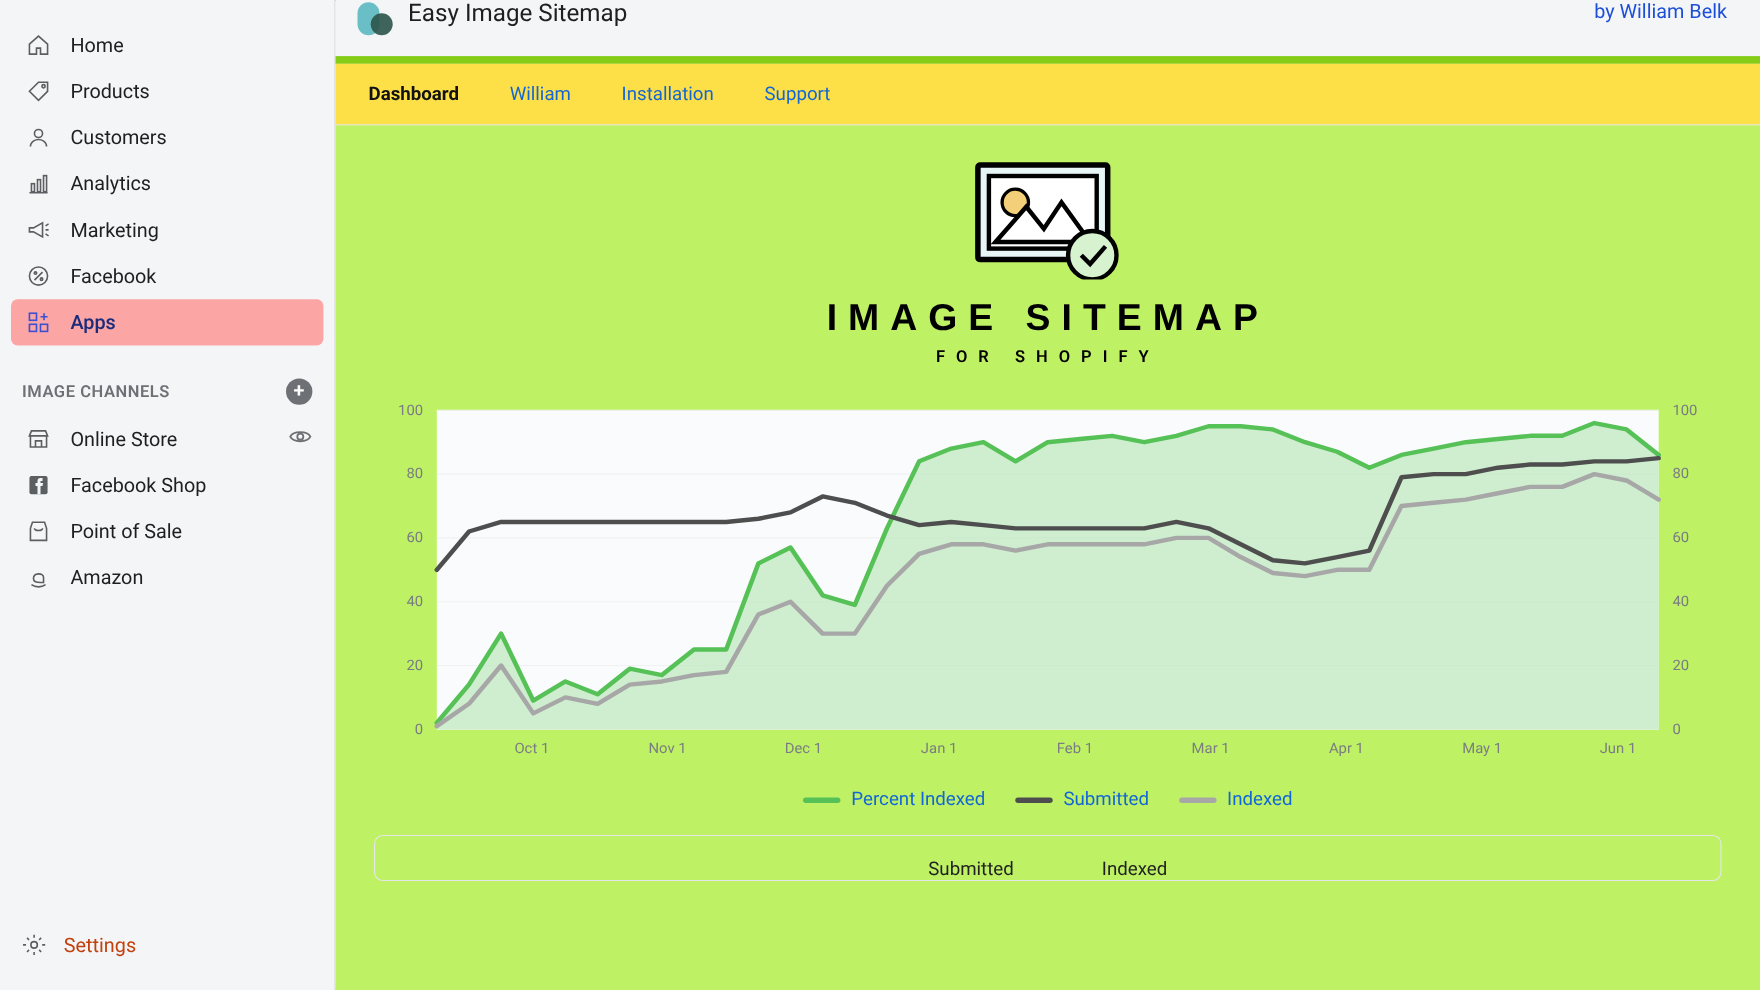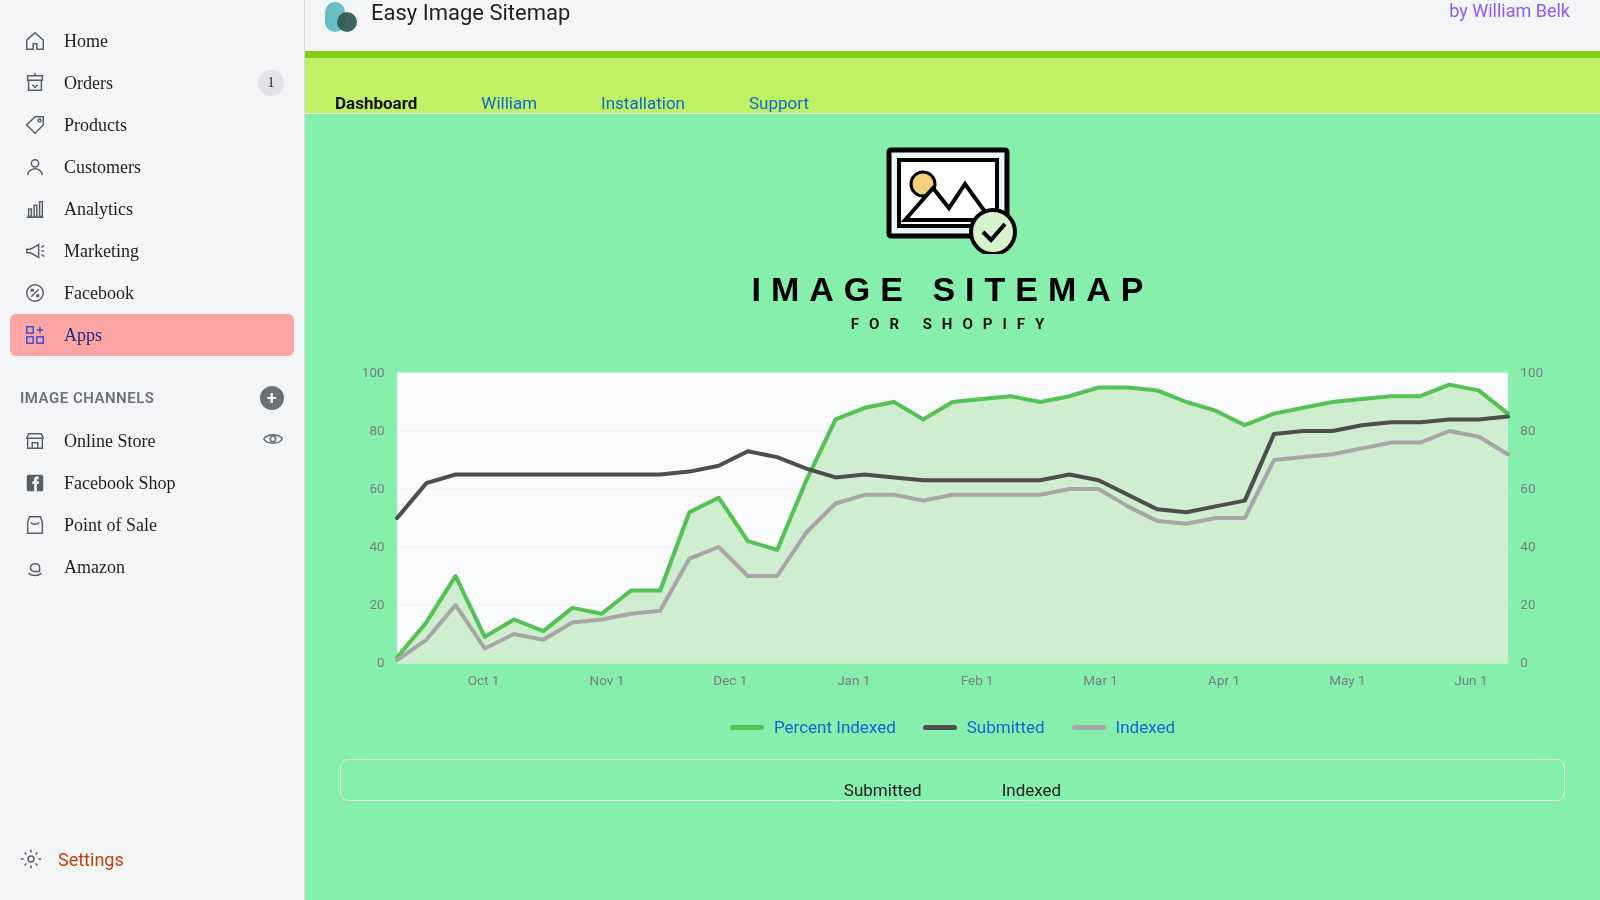--- a/index.html
+++ b/index.html
@@ -8,21 +8,21 @@
 
   
   .sidebar {
     position: absolute; left:0; top:0; bottom:0; width:305px;
     background:#f4f5f7; border-right:1px solid #d8dade;
     display:flex; flex-direction:column;
   }
   .nav-group { padding:20px 10px 0 10px; }
   .nav-item {
     display:flex; align-items:center; height:42px; padding:0 10px;
-    border-radius:6px; cursor:pointer; font-size:18px; color:#1f1f1f;font-family:Liberation Serif, serif;
+    border-radius:6px; cursor:pointer; font-size:18px; color:#1f1f1f;
   }
   .nav-item .icon { width:30px; display:flex; align-items:center; justify-content:center; color:#5c5f62; }
   .nav-item .icon svg { width:22px; height:22px; stroke:#5c5f62; stroke-width:1.6; fill:none; }
   .nav-item.active { background:#fca5a5; color:#1a2b7b; font-weight:500;}
   .nav-item.active .icon svg { stroke:#3b51d1; }
   .nav-item .label { margin-left:14px; flex:1; }
   .nav-item .badge {
     background:#e1e3e7; color:#1f1f1f; border-radius:14px; font-size:14px;
     min-width:26px; height:26px; display:flex; align-items:center; justify-content:center;
   }
@@ -48,31 +48,31 @@
     display:flex; flex-direction:column; background:#f4f5f7;
   }
   .app-header {
     height:58px; display:flex; align-items:flex-start; padding:0 30px 0 20px;
     border-bottom:7px solid #84cc16;
   }
   .app-header .logo { width:34px; height:34px; margin-right:12px; position:relative;}
   .app-header .logo .c1 { position:absolute; width:20px; height:30px; left:0; top:2px; background:#69bfc5; border-radius:10px;}
   .app-header .logo .c2 { position:absolute; width:20px; height:20px; left:12px; top:12px; background:#2b5449; border-radius:10px; opacity:0.9;}
   .app-header .title { font-size:22px; color:#1f1f1f; }
-  .app-header .byline { margin-left:auto; color:#8b5cf6; font-size:18px; }
+  .app-header .byline { margin-left:auto; color:#1d4ed8; font-size:18px; }
 
   .tab-bar {
-    height:56px; display:flex; align-items:flex-end; gap:64px; padding:0 30px;
-    background:#bef264; border-bottom:1px solid #e4e6ea;
+    height:56px; display:flex; align-items:center; gap:46px; padding:0 30px;
+    background:#fde047; border-bottom:1px solid #e4e6ea;
   }
   .tab { font-size:17px; color:#1366d6; cursor:pointer; }
   .tab.active { color:#111; font-weight:700; }
 
   .content {
-    flex:1; background:#86efac; padding:20px 35px 0 35px; overflow:hidden; position:relative;
+    flex:1; background:#bef264; padding:20px 35px 0 35px; overflow:hidden; position:relative;
   }
 
   
   .hero { display:flex; flex-direction:column; align-items:center; margin-top:10px; }
   .hero .hero-icon { width:140px; }
   .hero .title { font-family: Arial, sans-serif; font-weight:900; letter-spacing:10px; font-size:34px; margin-top:16px; color:#000;}
   .hero .subtitle { letter-spacing:10px; font-size:15px; margin-top:6px; color:#000; font-weight:600;}
 
   
   .chart-wrap { margin-top:30px; }
@@ -98,32 +98,20 @@
 
     <div class="nav-item">
       <span class="icon">
         <svg viewBox="0 0 24 24">
             <path d="M3 11 L12 3 L21 11 V21 H14 V15 H10 V21 H3 Z"></path>
           </svg>
       </span>
       <span class="label">Home</span>
     </div>
 
-    <div class="nav-item">
-      <span class="icon">
-        <svg viewBox="0 0 24 24">
-            <path d="M4 4 H20 V9 H4 Z"></path>
-            <path d="M5 9 V20 H19 V9"></path>
-            <path d="M12 4 V1"></path>
-            <path d="M9 14 L12 17 L15 14"></path>
-          </svg>
-      </span>
-      <span class="label">Orders</span>
-      <span class="badge">1</span>
-    </div>
 
     <div class="nav-item">
       <span class="icon">
         <svg viewBox="0 0 24 24">
             <path d="M3 12 L12 3 H21 V12 L12 21 Z"></path>
             <circle cx="17" cy="7" r="1.6"></circle>
           </svg>
       </span>
       <span class="label">Products</span>
     </div>

